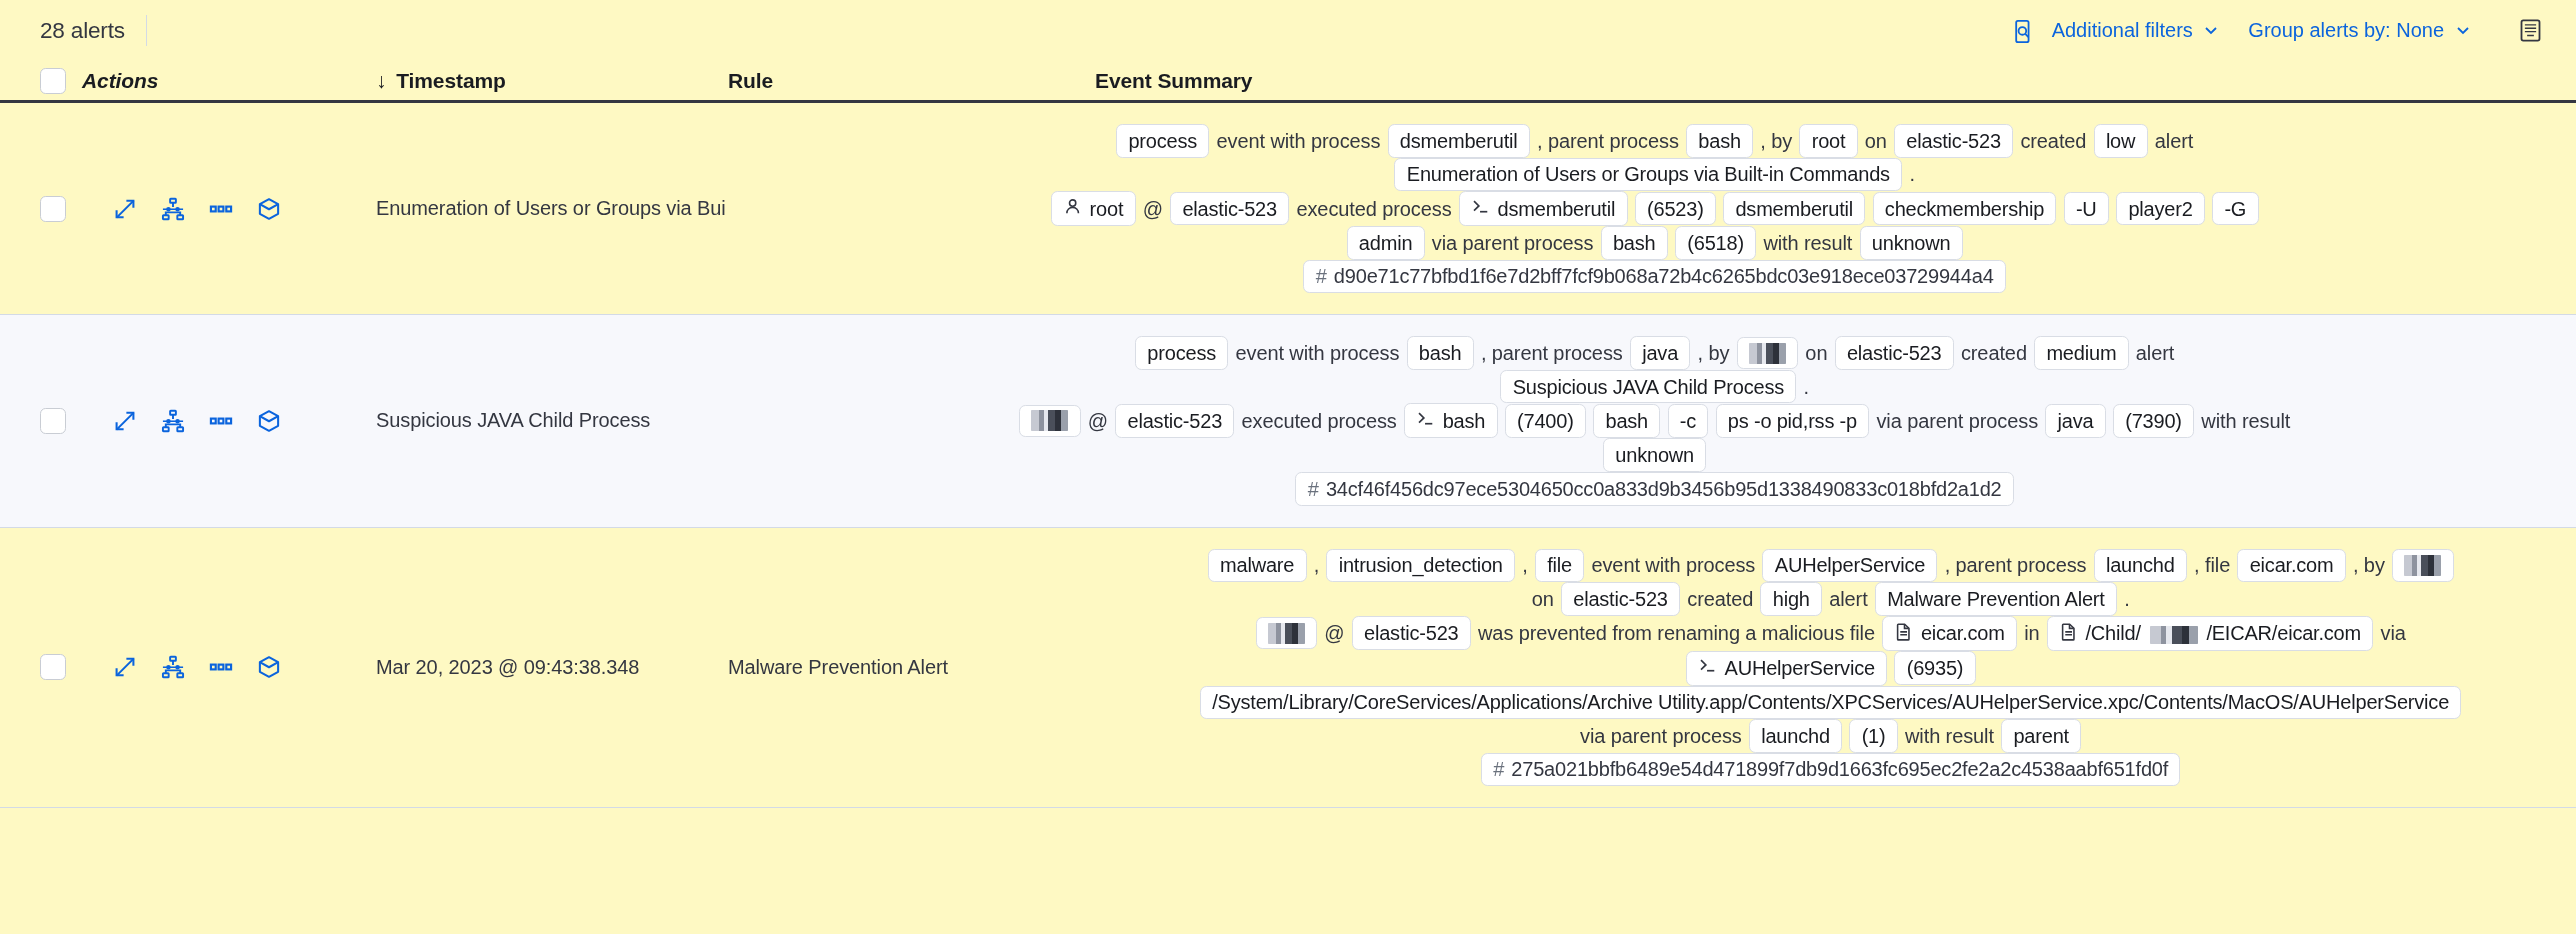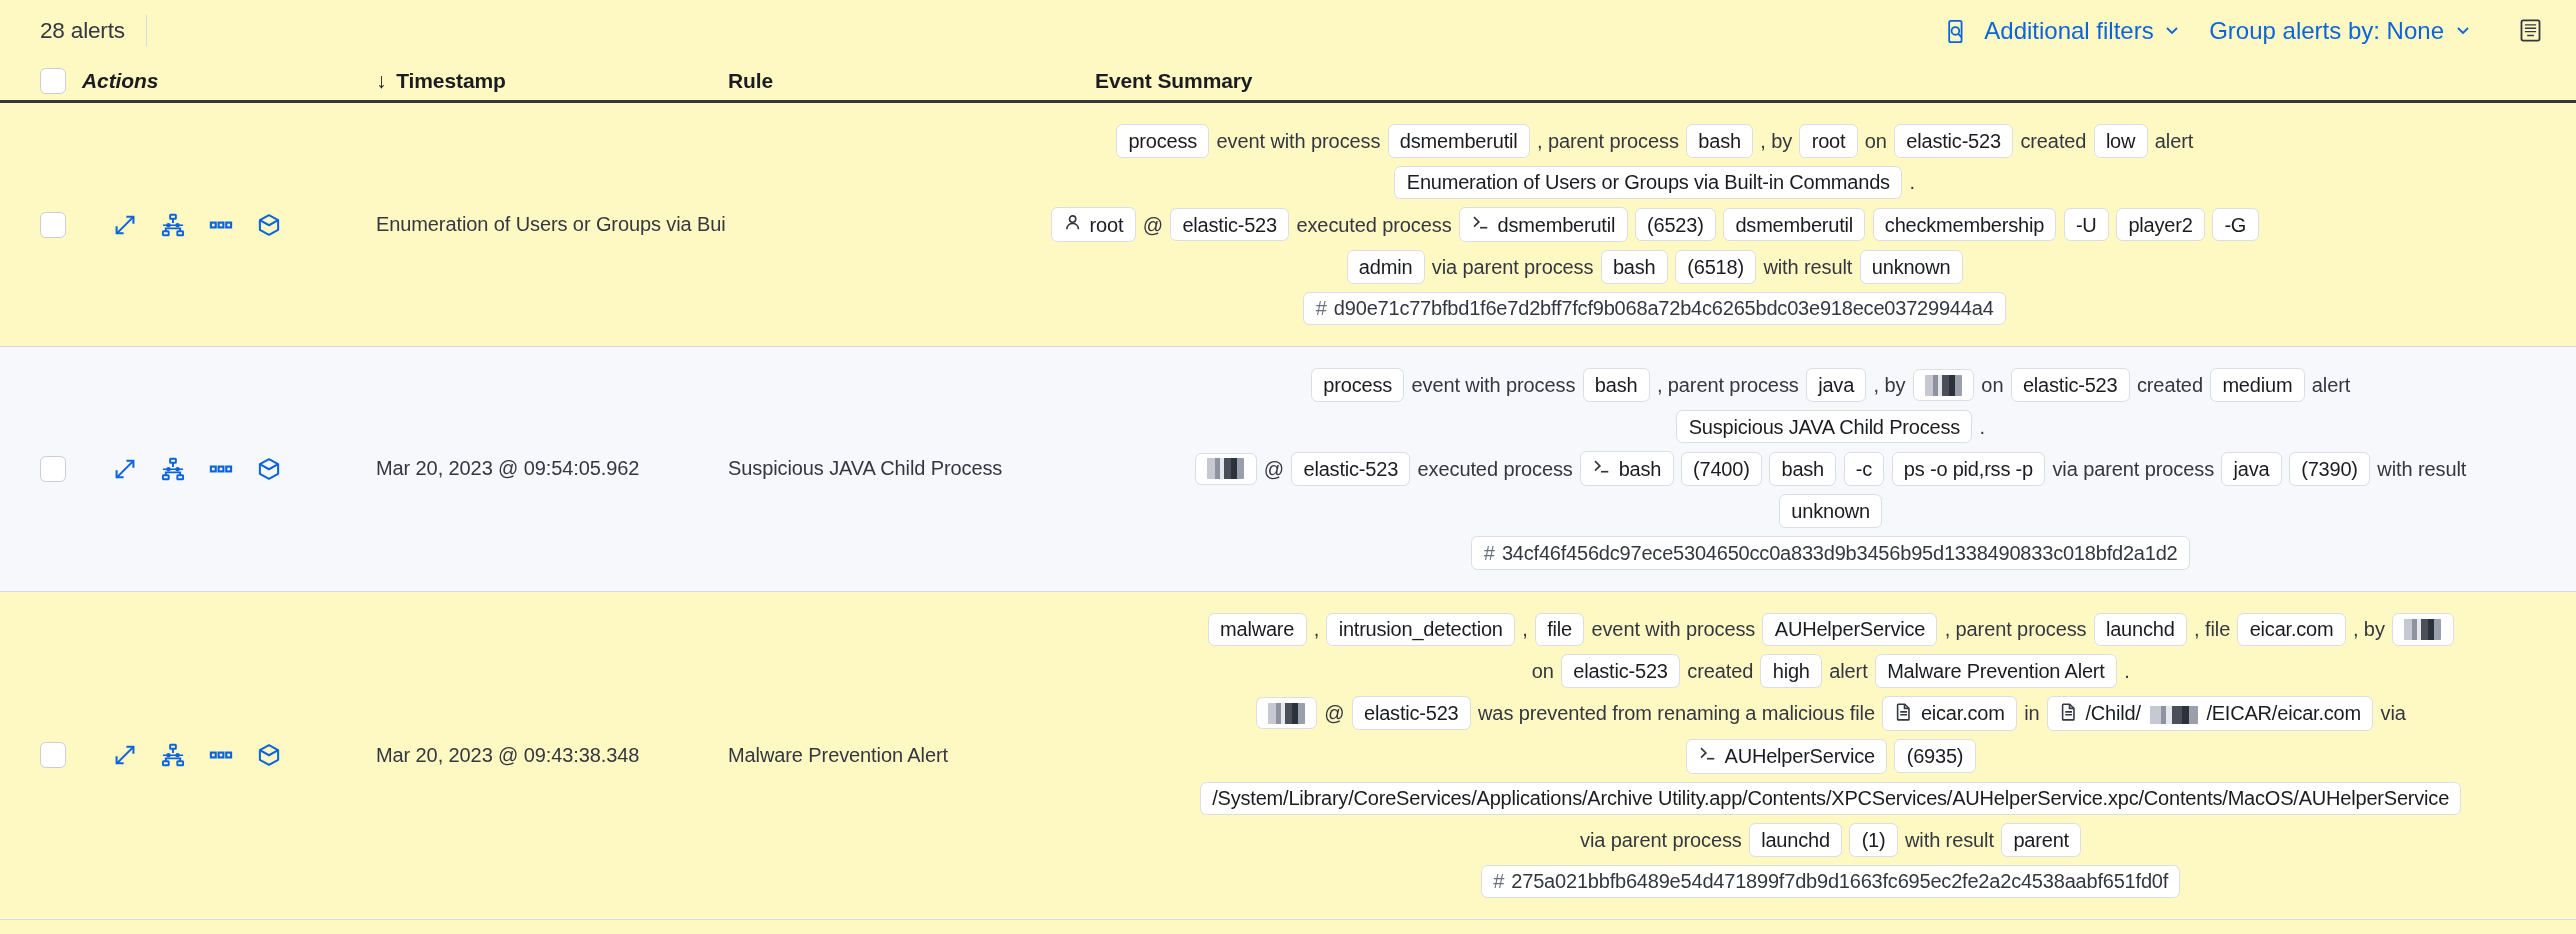--- a/index.html
+++ b/index.html
@@ -40,21 +40,21 @@
     margin-left: auto;
     display: flex;
     align-items: center;
     gap: 0px;
   }
   .tb-btn {
     display: flex;
     align-items: center;
     gap: 10.5px;
     color: #0b64dd;
-    font-size: 24px;
+    font-size: 20px;
     padding: 8px 14.5px;
     white-space: nowrap;
     cursor: pointer;
   }
   .tb-btn .chev {
     font-size: 15.3px;
     line-height: 1;
     position: relative;
     top: 0.8px;
   }
@@ -138,21 +138,20 @@
     letter-spacing: -0.1px;
   }
 
   
   .summary-cell {
     flex: 1 1 auto;
     padding: 21px 9.7px 21px 0;
     display: flex;
     flex-direction: column;
     justify-content: center;
-    gap: 8px;
   }
   .sline {
     display: flex;
     flex-wrap: wrap;
     justify-content: center;
     align-items: center;
     gap: 7.2px;
     font-size: 20px;
     color: #343741;
     line-height: 1.1;
@@ -398,21 +397,20 @@
           <span class="act-icon"><svg viewBox="0 0 20 20" width="24" height="24" fill="none" stroke="#0b64dd" stroke-width="1.8">
               <rect x="1.6" y="8" width="4" height="4"></rect>
               <rect x="8" y="8" width="4" height="4"></rect>
               <rect x="14.4" y="8" width="4" height="4"></rect>
             </svg></span>
           <span class="act-icon"><svg viewBox="0 0 20 20" width="24" height="24" fill="none" stroke="#0b64dd" stroke-width="1.7" stroke-linejoin="round">
               <path d="M10 1.8 17.6 6v8L10 18.2 2.4 14V6z"></path>
               <path d="M2.4 6 10 10.2 17.6 6"></path>
             </svg></span>
         </div>
-        <div class="col-time cell timestamp-cell">Mar 20, 2023 @ 09:54:05.962</div>
         <div class="col-rule cell rule-cell">Suspicious JAVA Child Process</div>
         <div class="summary-cell">
           <div class="sline">
             <span class="pill">
               <span>process</span>
             </span>
             <span class="txt">event with process</span>
             <span class="pill">
               <span>bash</span>
             </span>

